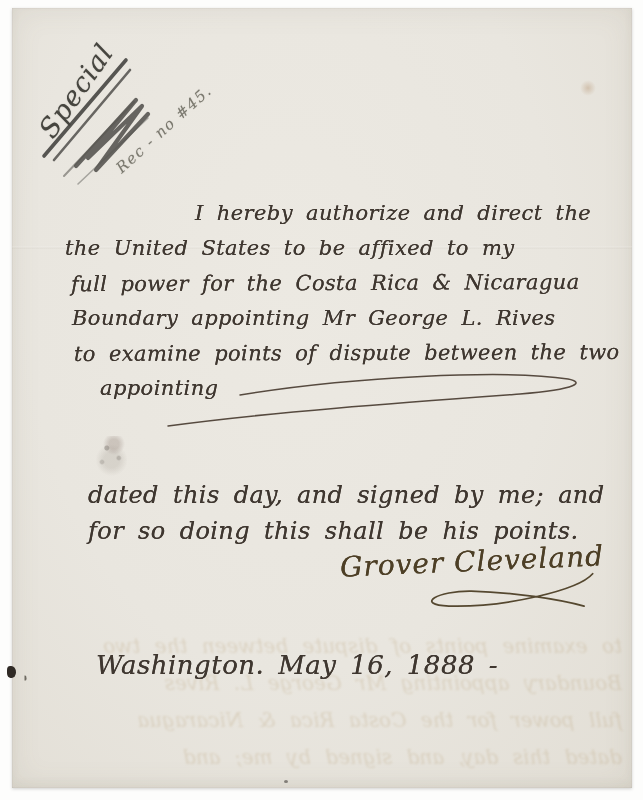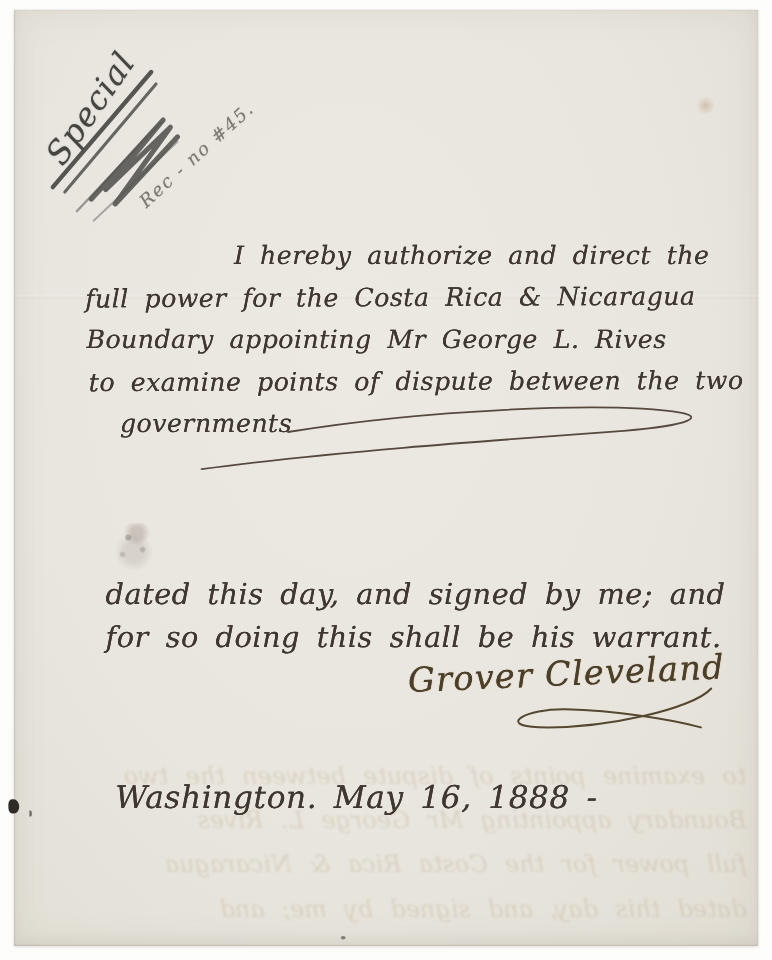--- a/index.html
+++ b/index.html
@@ -134,36 +134,37 @@
 
     <div class="bleedthrough">
       <div>to examine points of dispute between the two</div>
       <div>Boundary appointing Mr George L. Rives</div>
       <div>full power for the Costa Rica &amp; Nicaragua</div>
       <div>dated this day, and signed by me; and</div>
     </div>
 
     <div class="letter-body hw">
       <div class="line l1">I hereby authorize and direct the</div>
+      <div class="line l3">the United States to be affixed  to my</div>
       <div class="line l4">full power for the Costa Rica &amp; Nicaragua</div>
       <div class="line l5">Boundary appointing Mr George L. Rives</div>
       <div class="line l6">to examine points of dispute between the two</div>
       <div class="line gov">
-        <span>governments</span>
+        <span>appointing</span>
         <svg class="gov-flourish" width="500" height="66" viewBox="0 0 500 66">
           <path d="M 100 28 C 210 10, 365 2, 428 12 C 444 15, 440 22, 380 27 C 270 35, 130 45, 28 59" stroke="#46392d" stroke-width="1.5" opacity=".9"></path>
         </svg>
       </div>
     </div>
 
     <div class="smudge"></div>
 
     <div class="closing hw">
       <div class="line">dated this day, and signed by me; and</div>
-      <div class="line">for so doing this shall be his warrant.</div>
+      <div class="line">for so doing this shall be his points.</div>
     </div>
 
     <div class="signature hw">
       <span>Grover Cleveland</span>
       <svg class="sig-flourish" width="265" height="40" viewBox="0 0 265 40">
         <path d="M 250 2 C 235 18, 160 32, 105 28 C 70 25, 95 12, 128 14 C 170 17, 215 26, 240 34" stroke="#4d3f26" stroke-width="1.7" opacity=".95"></path>
       </svg>
     </div>
 
     <div class="dateline hw">Washington. May 16, 1888 -</div>

